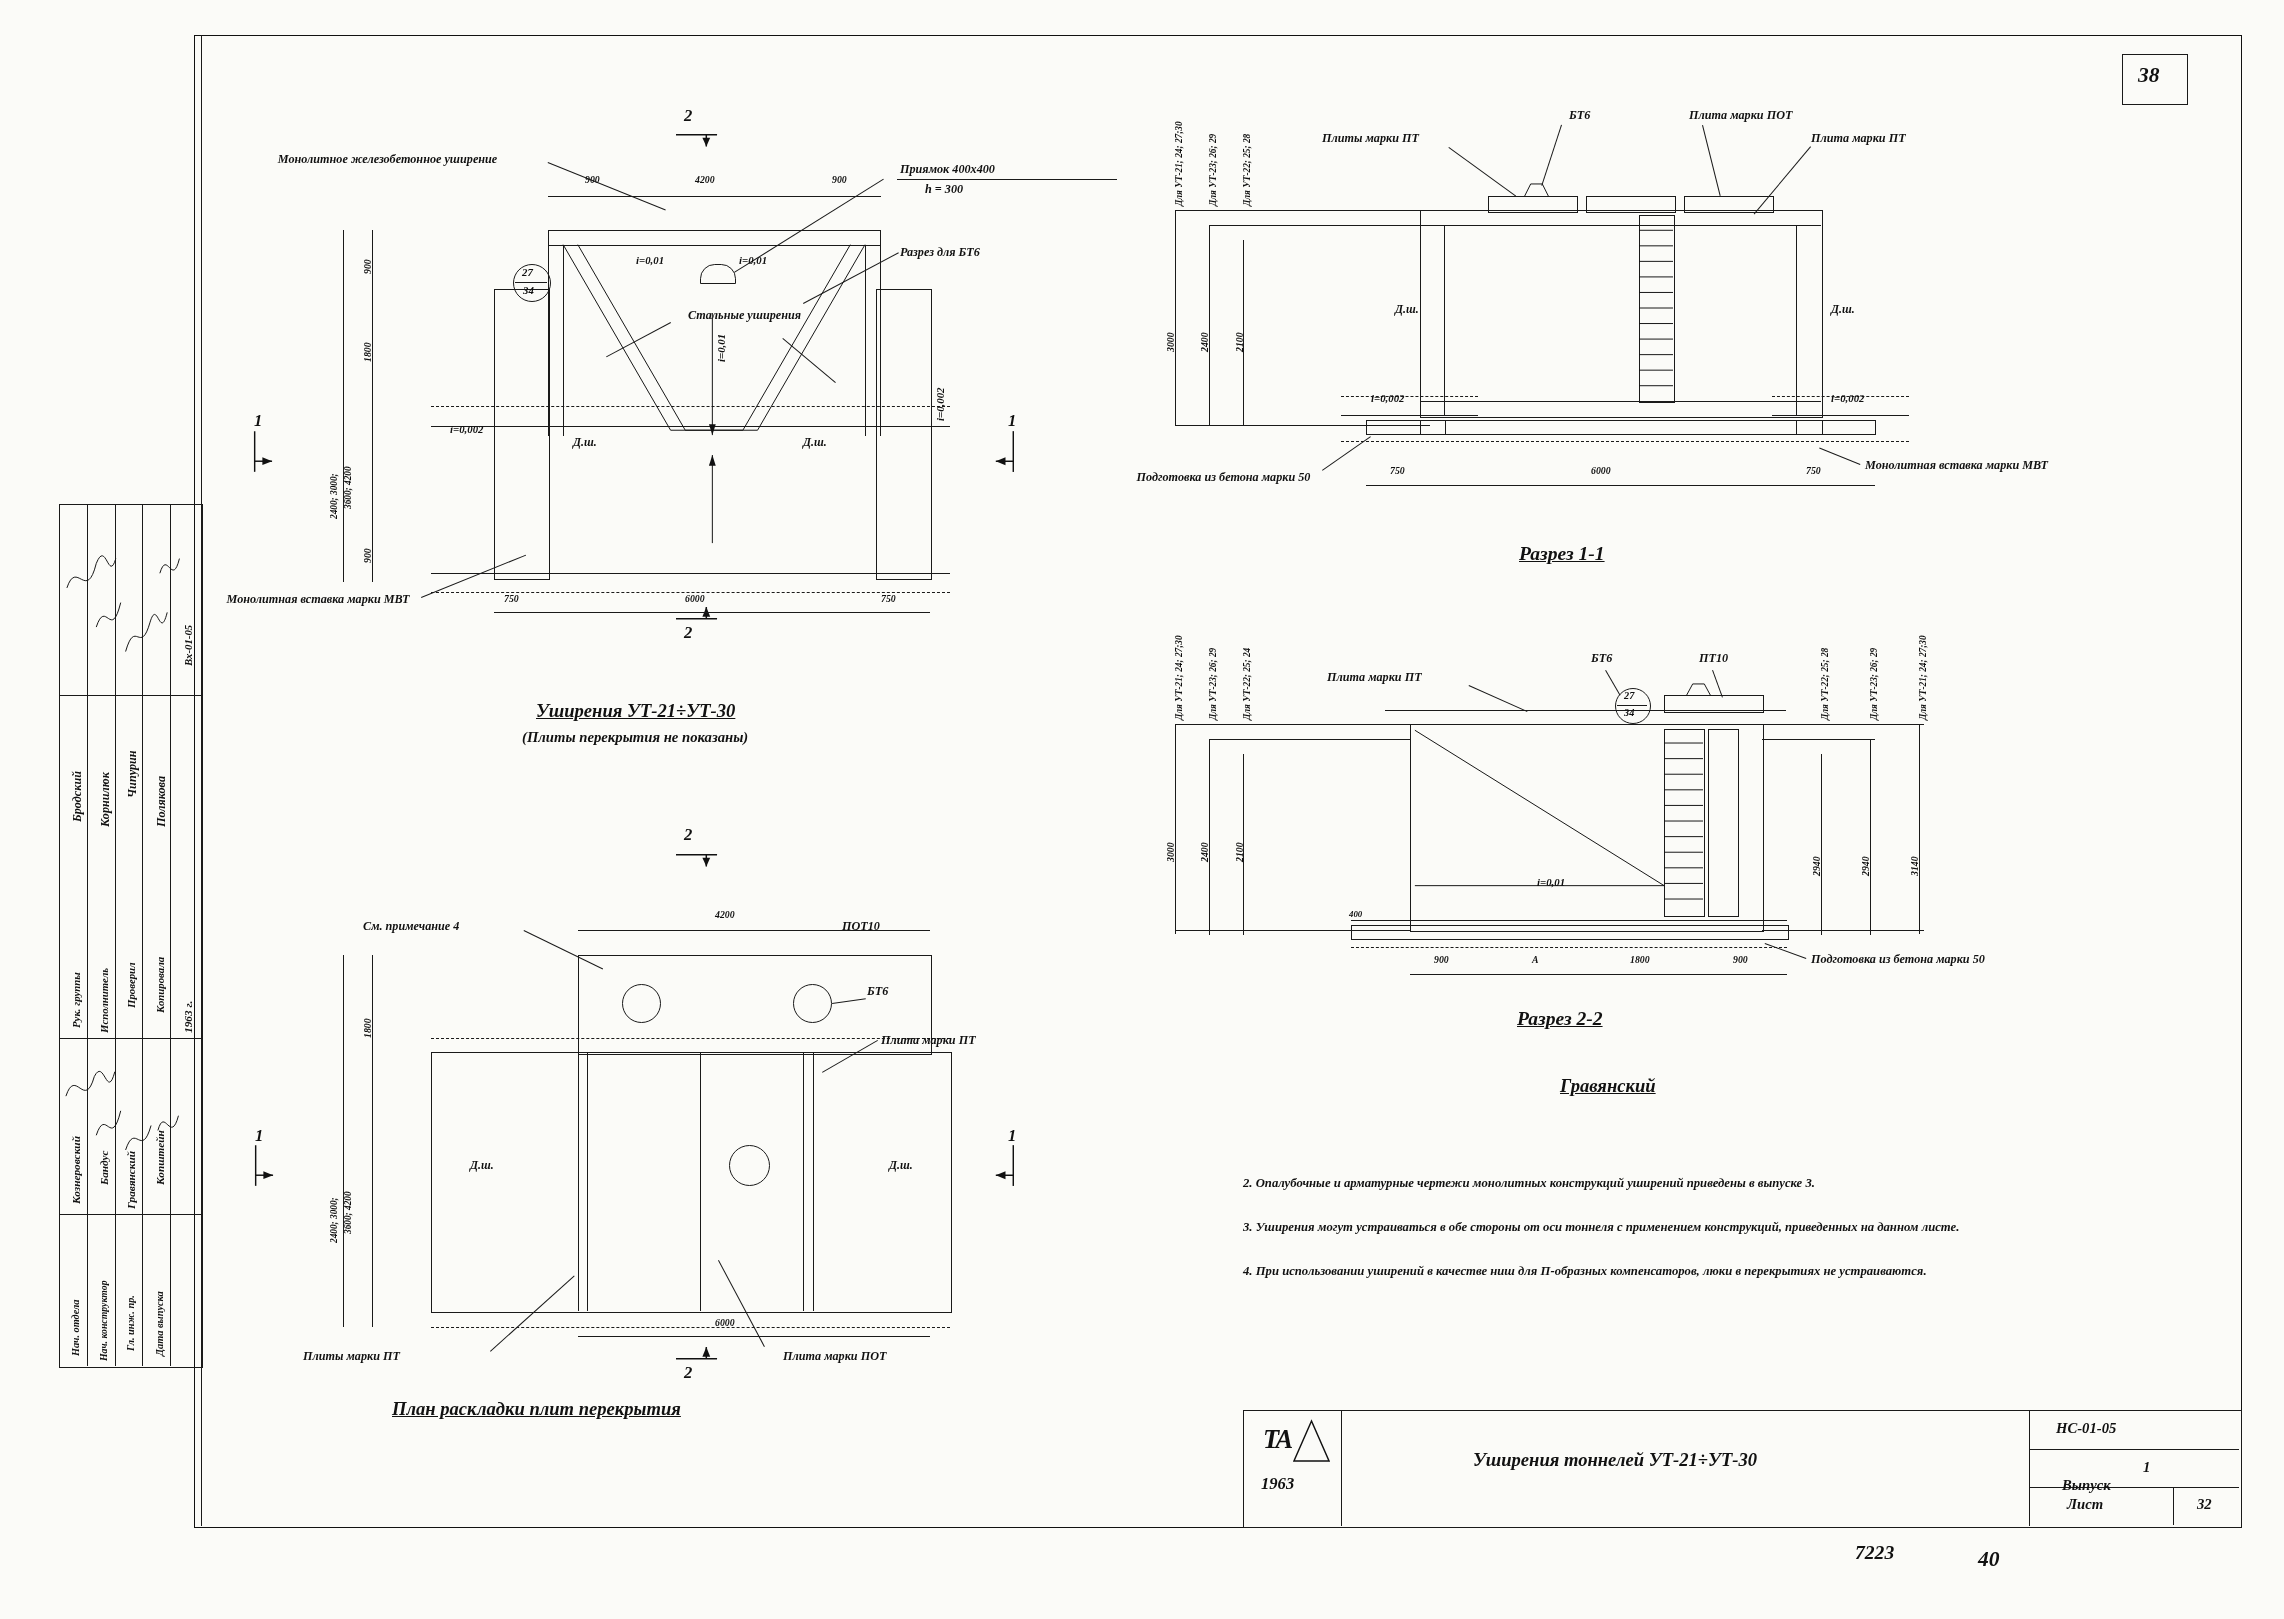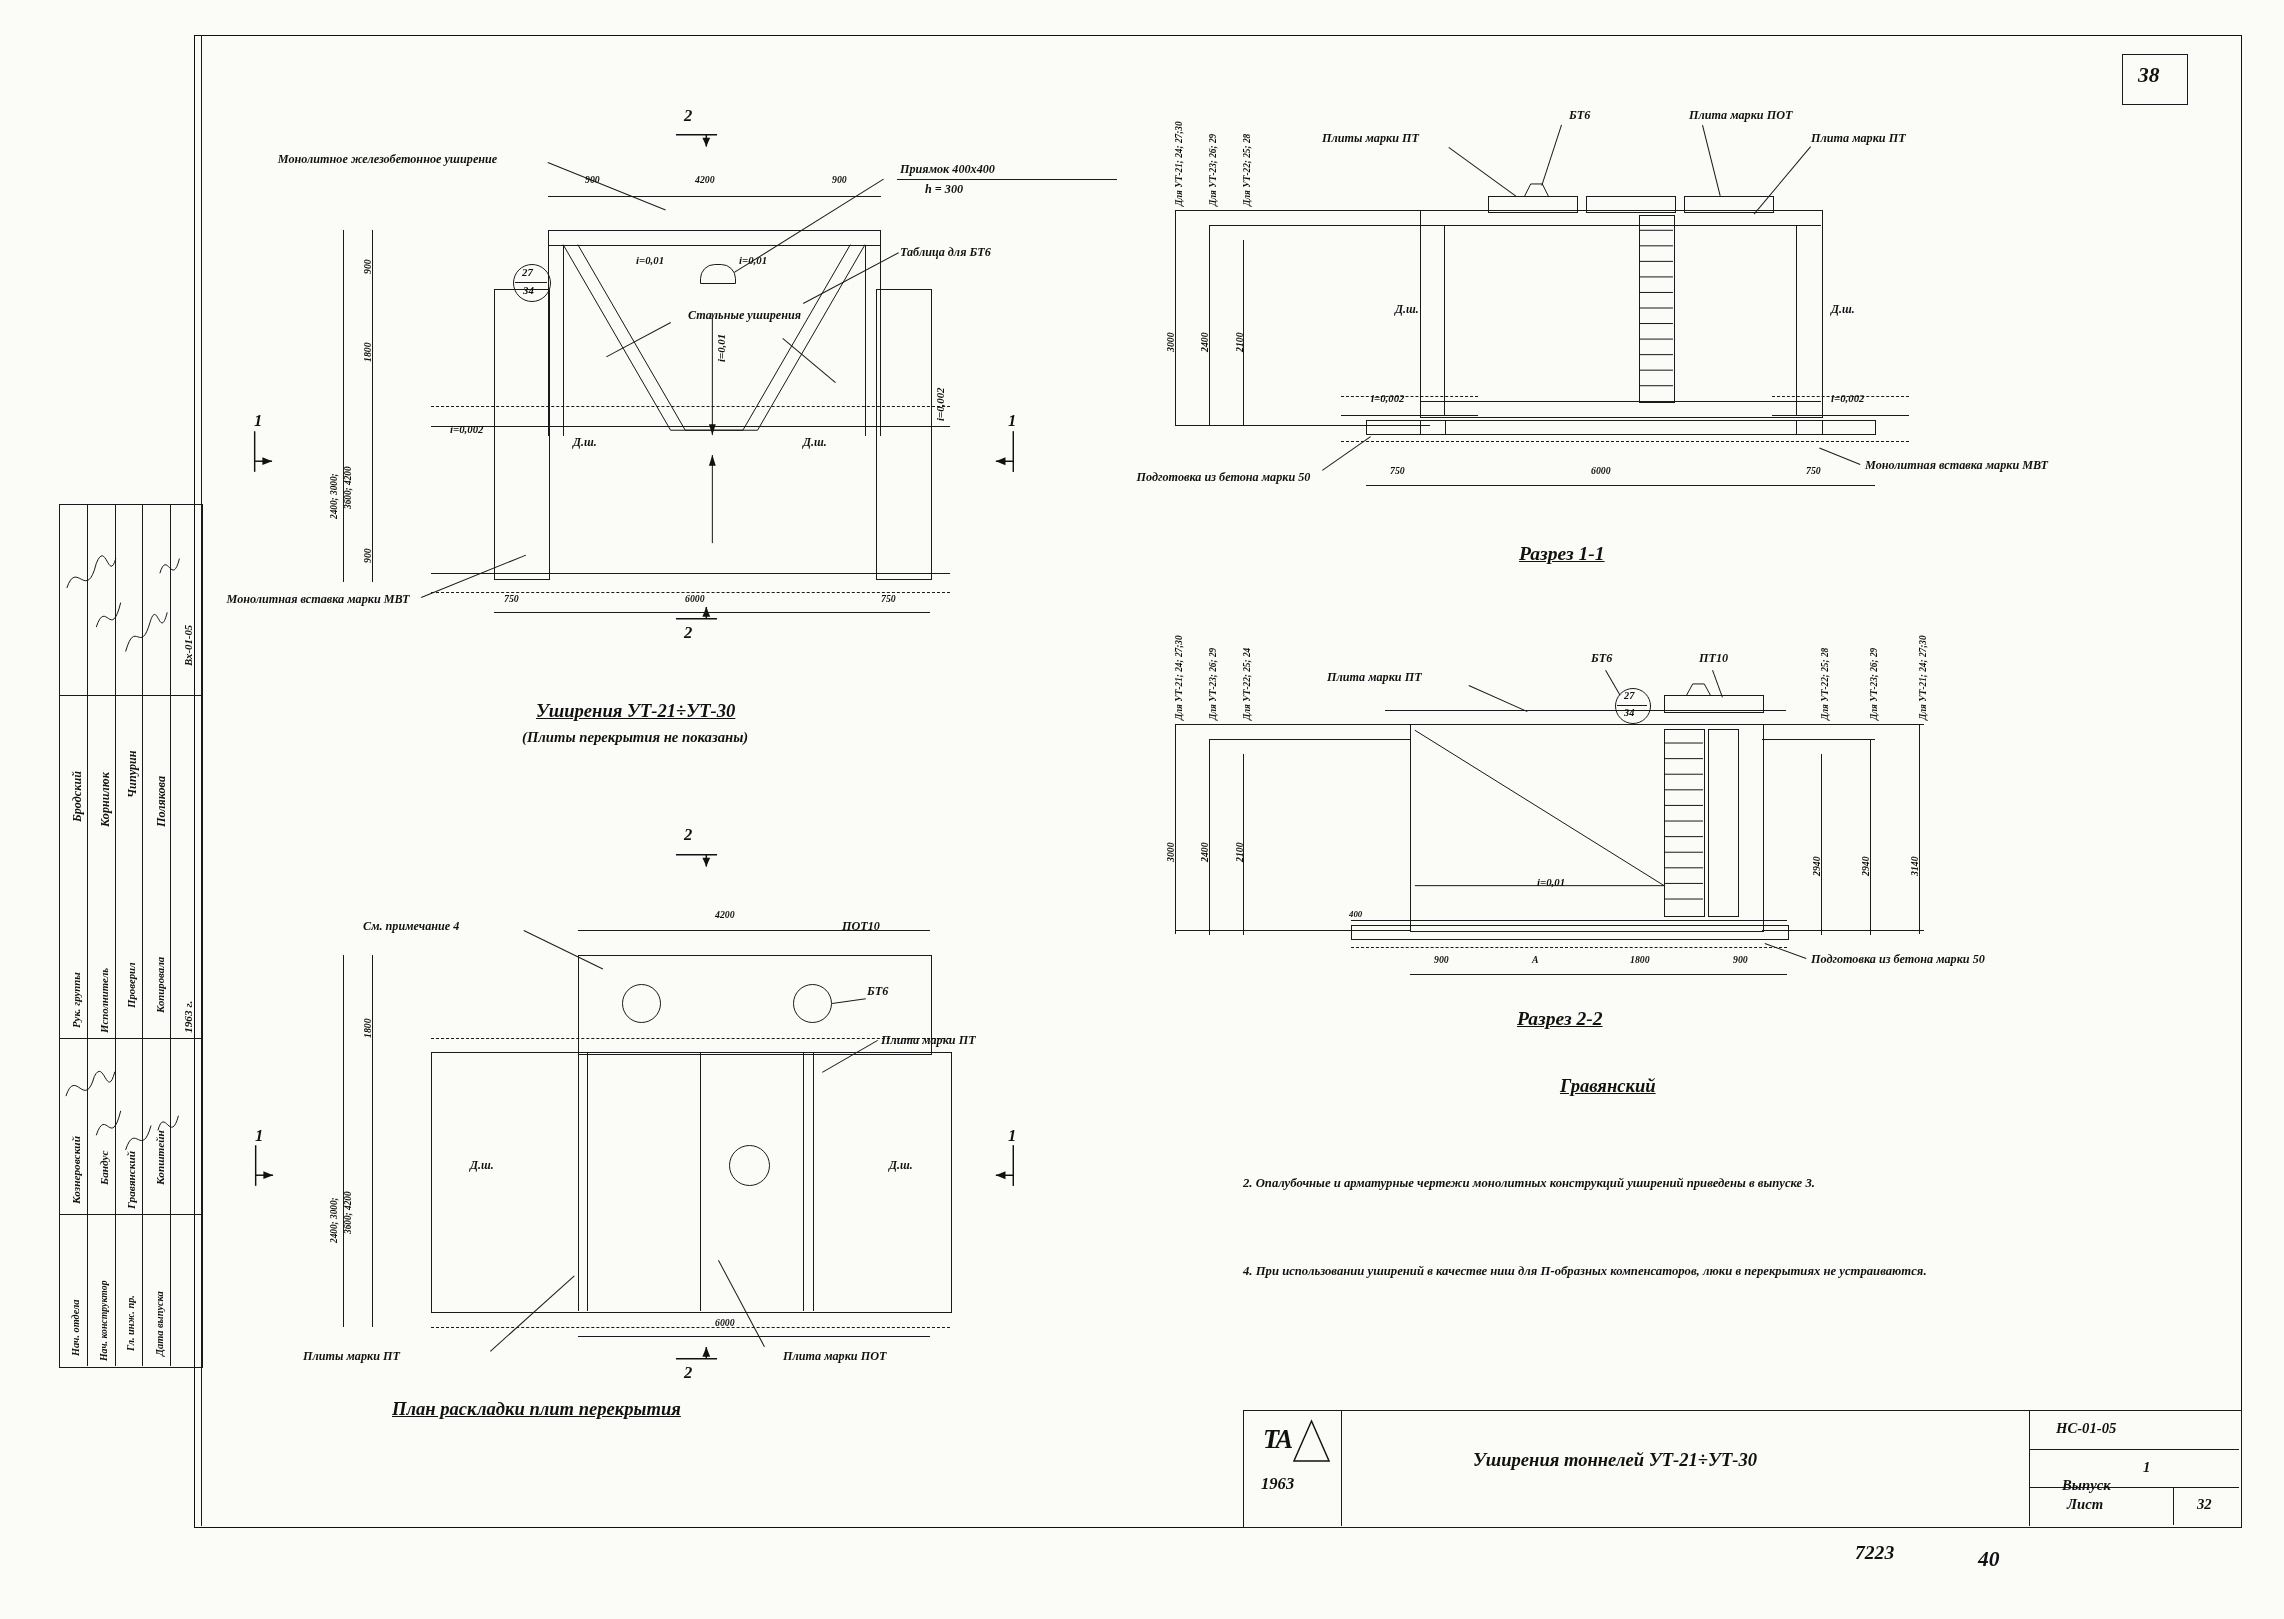--- a/index.html
+++ b/index.html
@@ -147,21 +147,21 @@
   </svg>
 
   <div class="txt it" style="left:221px;top:152px;font-size:12.2px;width:333px;white-space:normal;text-align:center;line-height:1.25;">Монолитное железобетонное уширение</div>
   <div class="lead" style="left:548px;top:162px;width:127px;transform:rotate(22deg);"></div>
 
   <div class="txt it" style="left:900px;top:162px;font-size:12.2px;">Приямок 400х400</div>
   <div class="txt it" style="left:925px;top:182px;font-size:12.2px;">h = 300</div>
   <div class="ln h" style="left:897px;top:179px;width:220px;"></div>
   <div class="lead" style="left:734px;top:272px;width:176px;transform:rotate(-32deg);"></div>
 
-  <div class="txt it" style="left:900px;top:245px;font-size:12.2px;">Таблица для БТ6</div>
+  <div class="txt it" style="left:900px;top:245px;font-size:12.2px;">Разрез для БТ6</div>
   <div class="lead" style="left:803px;top:303px;width:108px;transform:rotate(-28deg);"></div>
 
   <div class="txt it" style="left:671px;top:308px;font-size:12.2px;width:147px;white-space:normal;text-align:center;line-height:1.2;">Стальные уширения</div>
   <div class="lead" style="left:671px;top:323px;width:73px;transform:rotate(152deg);"></div>
   <div class="lead" style="left:783px;top:338px;width:69px;transform:rotate(40deg);"></div>
 
   <div class="txt it" style="left:215px;top:592px;font-size:12.2px;width:206px;white-space:normal;text-align:center;line-height:1.25;">Монолитная вставка марки МВТ</div>
   <div class="lead" style="left:421px;top:597px;width:113px;transform:rotate(-22deg);"></div>
 
   <div class="txt it" style="left:573px;top:436px;font-size:11.7px;">Д.ш.</div>
@@ -432,20 +432,21 @@
   <div class="txt it" style="left:1699px;top:651px;font-size:12.2px;">ПТ10</div>
   <div class="lead" style="left:1713px;top:670px;width:29px;transform:rotate(70deg);"></div>
 
   <div class="txt it" style="left:1811px;top:952px;font-size:12.2px;width:230px;white-space:normal;line-height:1.25;">Подготовка из бетона марки 50</div>
   <div class="lead" style="left:1806px;top:959px;width:44px;transform:rotate(-160deg);"></div>
 
   <div class="txt cap" style="left:1517px;top:1008px;font-size:19.6px;">Разрез 2-2</div>
 
   <div class="txt cap" style="left:1560px;top:1075px;font-size:18.6px;">Гравянский</div>
   <div class="txt it" style="left:1243px;top:1175px;font-size:12.7px;width:881px;white-space:normal;line-height:1.32;">2. Опалубочные и арматурные чертежи монолитных конструкций уширений приведены в выпуске 3.</div>
+  <div class="txt it" style="left:1243px;top:1219px;font-size:12.7px;width:881px;white-space:normal;line-height:1.32;">3. Уширения могут устраиваться в обе стороны от оси тоннеля с применением конструкций, приведенных на данном листе.</div>
   <div class="txt it" style="left:1243px;top:1263px;font-size:12.7px;width:881px;white-space:normal;line-height:1.32;">4. При использовании уширений в качестве ниш для П-образных компенсаторов, люки в перекрытиях не устраиваются.</div>
 
   <div class="box" style="left:1243px;top:1410px;width:997px;height:116px;"></div>
   <div class="ln v" style="left:1341px;top:1410px;height:116px;"></div>
   <div class="ln v" style="left:2029px;top:1410px;height:116px;"></div>
   <div class="ln h" style="left:2029px;top:1449px;width:210px;"></div>
   <div class="ln h" style="left:2029px;top:1487px;width:210px;"></div>
   <div class="ln v" style="left:2173px;top:1487px;height:38px;"></div>
 
   <div class="txt it" style="left:1263px;top:1424px;font-size:26.4px;letter-spacing:-2px;">ТА</div>

